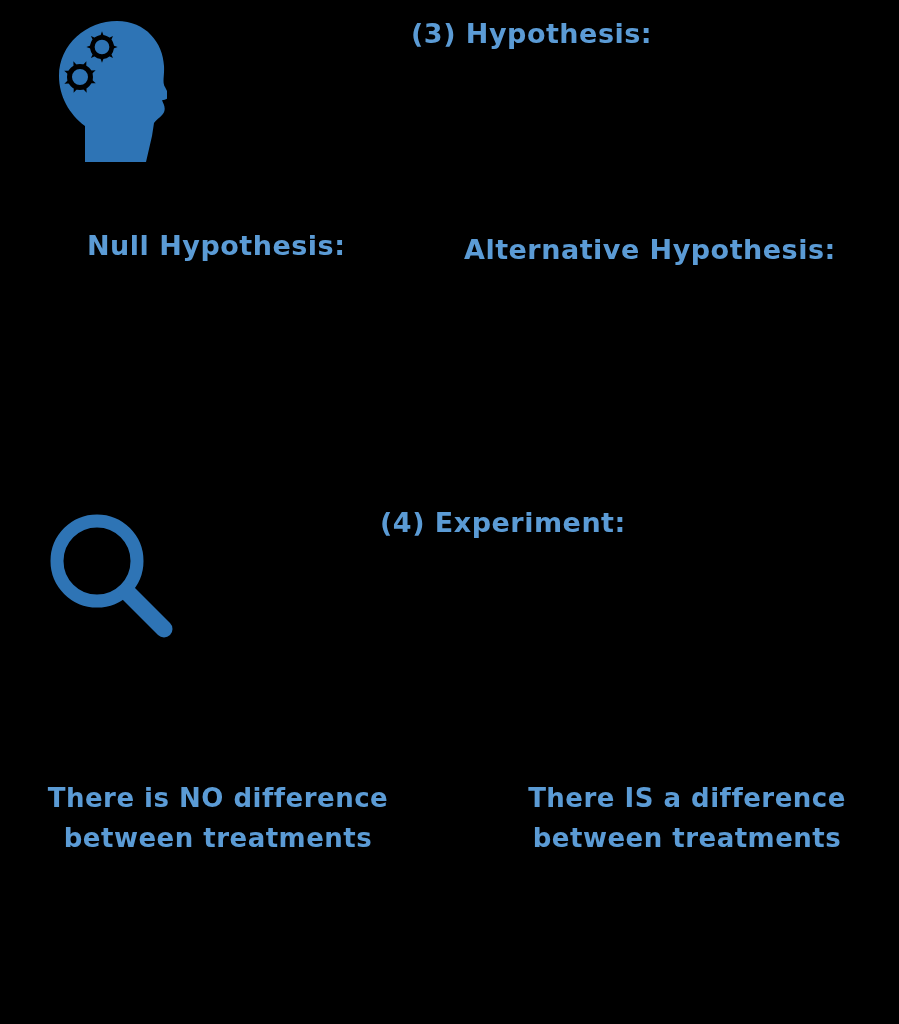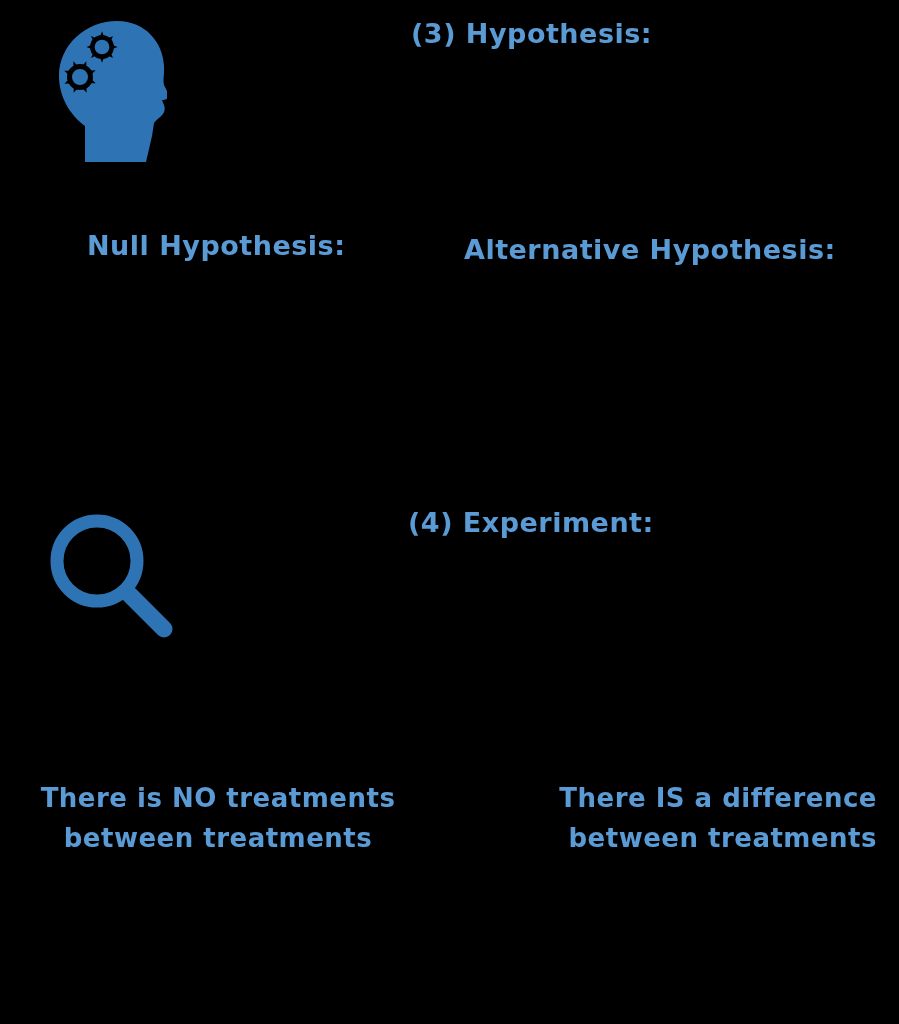--- a/index.html
+++ b/index.html
@@ -98,26 +98,26 @@
 
   <div class="abs label" style="left:87px; top:230px;">Null Hypothesis:</div>
 
   <div class="abs icon" style="left:50px; top:510px;">
     <svg width="132" height="132" viewBox="0 0 132 132" aria-hidden="true">
       <circle cx="47" cy="51" r="40" fill="none" stroke="currentColor" stroke-width="13"></circle>
       <line x1="77" y1="82" x2="114" y2="119" stroke="currentColor" stroke-width="17" stroke-linecap="round"></line>
     </svg>
   </div>
 
-  <div class="abs title" style="left:408px; top:507px;">(4) Experiment:</div>
+  <div class="abs title" style="left:380px; top:507px;">(4) Experiment:</div>
 
 
   <div class="abs outcome" style="left:28px; top:778px;">
-    <div>There is NO treatments</div>
+    <div>There is NO difference</div>
     <div>between treatments</div>
   </div>
 
-  <div class="abs outcome" style="left:497px; top:778px;text-align:right;">
+  <div class="abs outcome" style="left:497px; top:778px;">
     <div>There IS a difference</div>
     <div>between treatments</div>
   </div>
 
 </div>
 
 </body></html>

